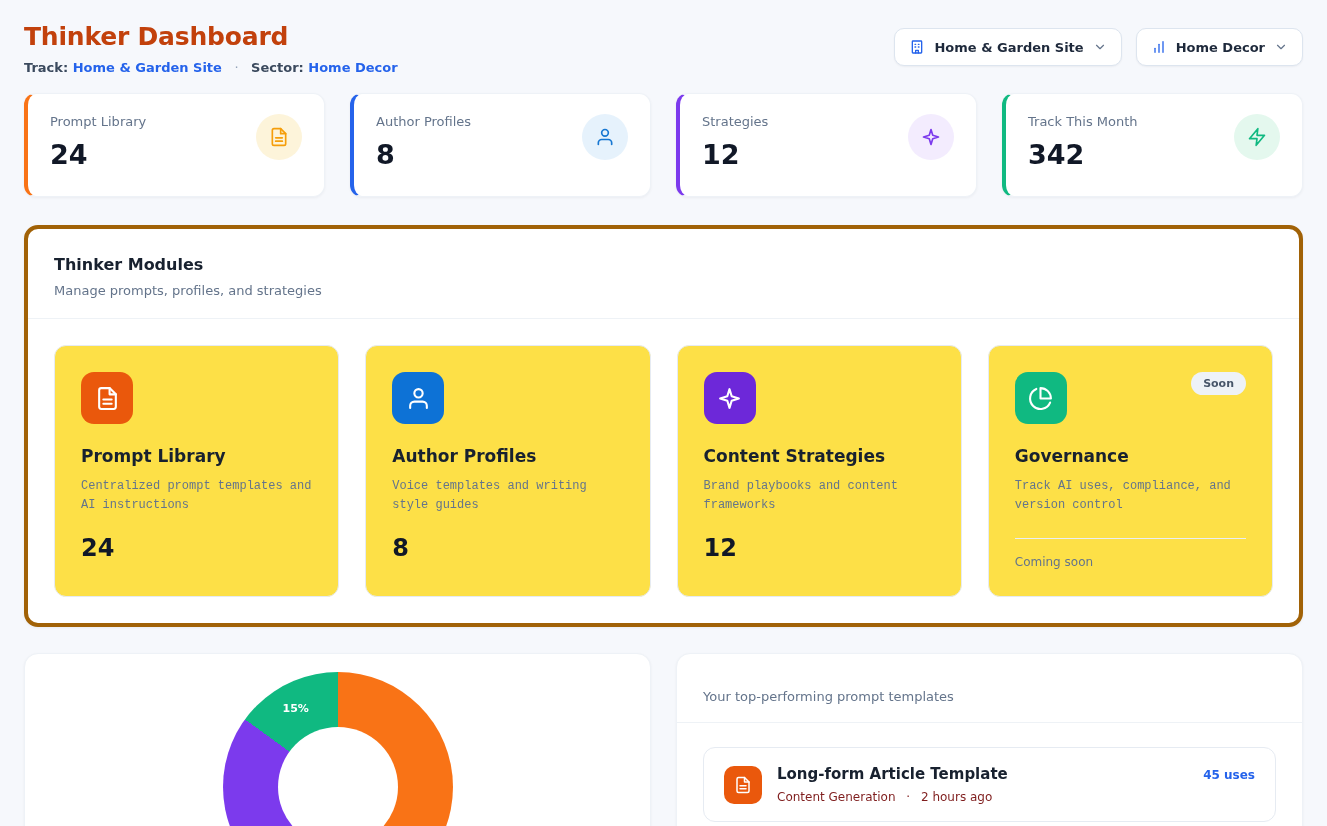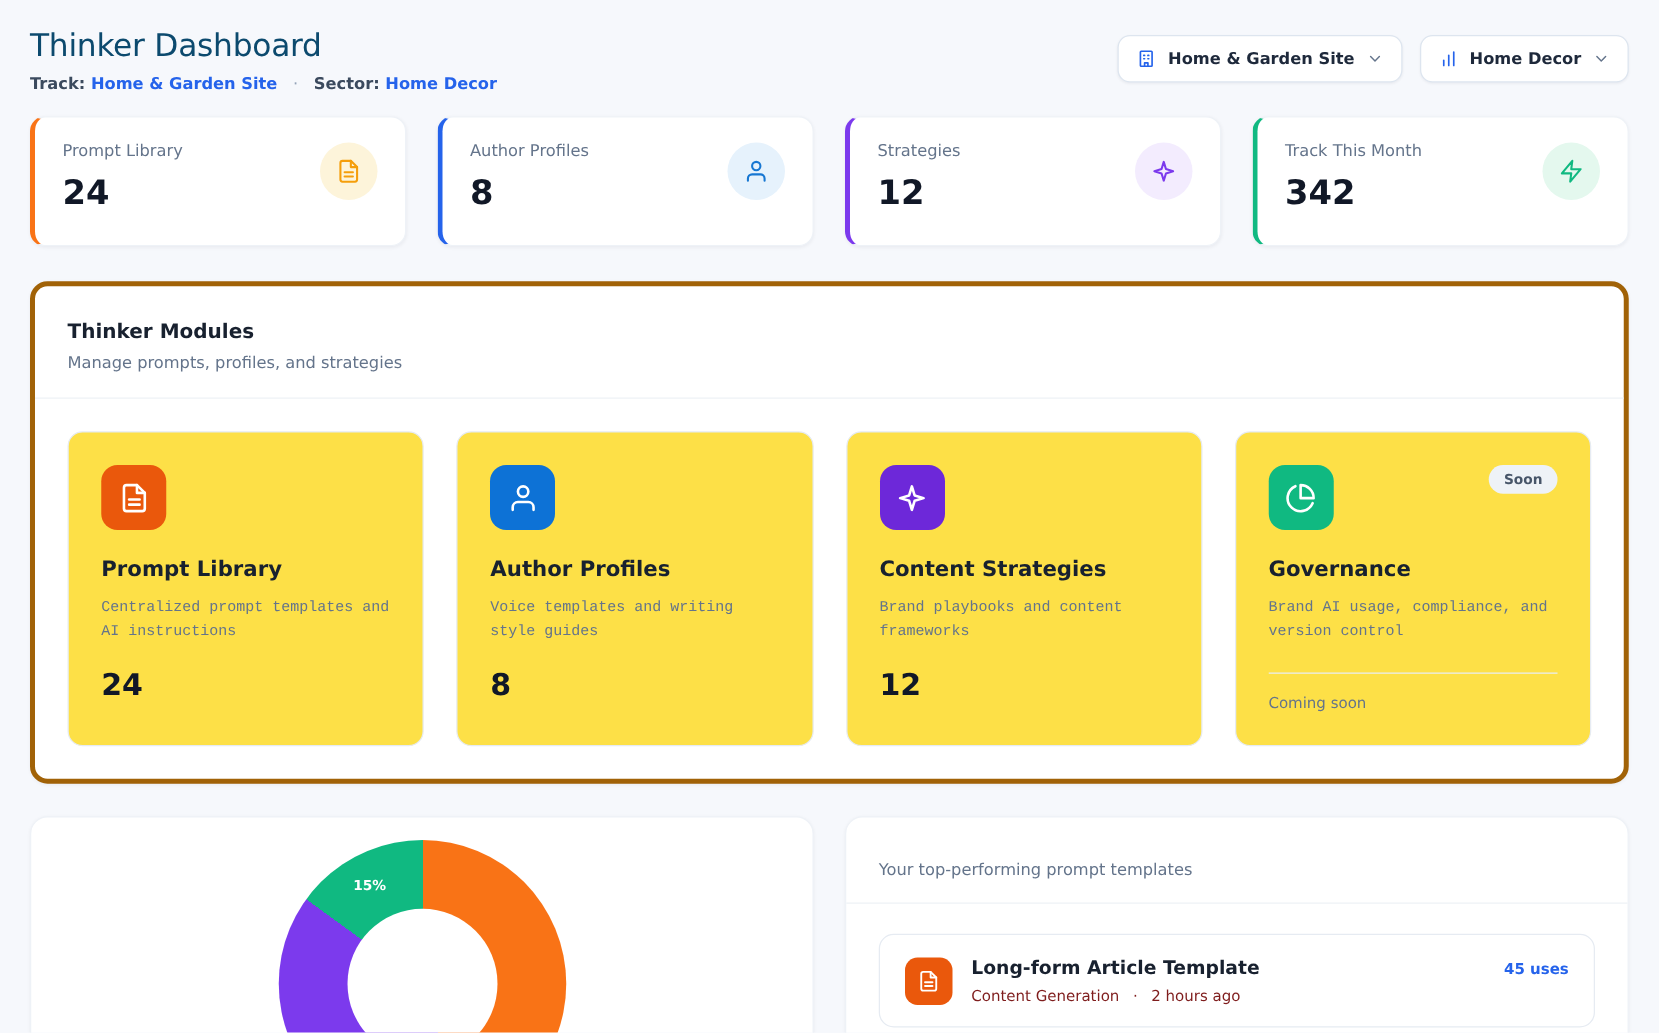--- a/index.html
+++ b/index.html
@@ -6,21 +6,21 @@
   html, body { width: 1327px; height: 826px; overflow: hidden; }
   body {
     background: #f6f8fc;
     font-family: "DejaVu Sans", "Liberation Sans", sans-serif;
     color: #1c2636;
   }
   .page { padding: 22px 24px 0 24px; }
 
   
   .header { display: flex; justify-content: space-between; align-items: flex-start; }
-  .page-title { font-size: 25px; font-weight: 400; color: #0c4a6e; letter-spacing: -0.2px; }
+  .page-title { font-size: 25px; font-weight: 700; color: #c2410c; letter-spacing: -0.2px; }
   .sub-line { margin-top: 9px; font-size: 13px; color: #3b4a5e; font-weight: 600; }
   .sub-line .link { color: #2563eb; font-weight: 600; cursor: pointer; text-decoration: none; }
   .sub-line .dot { color: #94a3b8; margin: 0 8px; font-weight: 400; }
   .header-actions { display: flex; gap: 14px; margin-top: 6px; }
   .dropdown {
     display: flex; align-items: center; gap: 9px;
     background: #fff; border: 1px solid #dde5ef; border-radius: 10px;
     padding: 10px 14px; font-size: 13px; font-weight: 600; color: #1e293b;
     font-family: inherit; cursor: pointer;
     box-shadow: 0 1px 2px rgba(16,24,40,.05);
@@ -289,21 +289,21 @@
               <span class="icn">
                 <svg viewBox="0 0 24 24" fill="none" stroke="currentColor" stroke-width="2" stroke-linecap="round" stroke-linejoin="round">
                   <path d="M21.21 15.89A10 10 0 1 1 8 2.83"></path>
                   <path d="M22 12A10 10 0 0 0 12 2v10z"></path>
                 </svg>
               </span>
             </div>
           <span class="soon-badge">Soon</span>
         </div>
         <div class="module-title">Governance</div>
-        <div class="module-desc">Brand AI usage, compliance, and version control</div>
+        <div class="module-desc">Track AI uses, compliance, and version control</div>
         <div class="module-footer">Coming soon</div>
       </div>
 
     </div>
   </div>
 
   <div class="bottom-row">
 
     <div class="bottom-card">
       <div class="chart-area">

